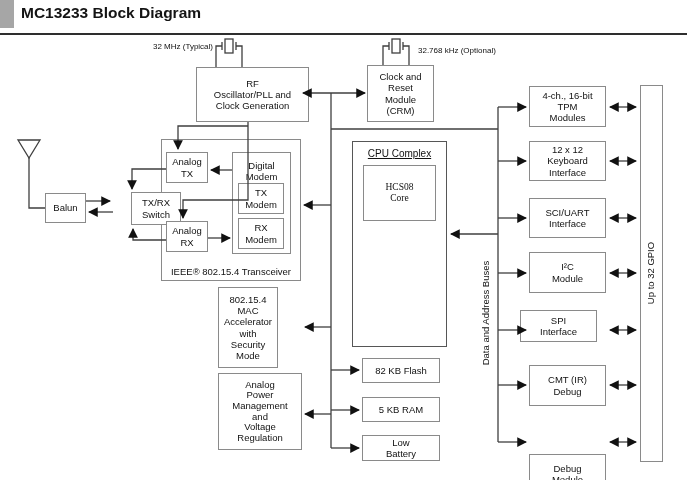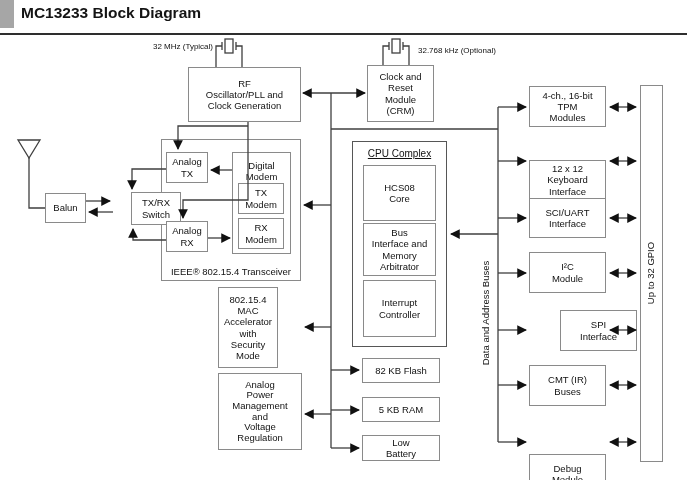--- a/index.html
+++ b/index.html
@@ -28,21 +28,21 @@
 
 <div id="stage">
 
   <div class="hdr-square"></div>
   <div class="title">MC13233 Block Diagram</div>
   <div class="rule"></div>
 
   <div class="small-label" style="left:113px; top:41px; width:100px; text-align:right;">32 MHz (Typical)</div>
   <div class="small-label" style="left:418px; top:45px; width:120px; text-align:left;">32.768 kHz (Optional)</div>
 
-  <div class="bx" style="left:188px; top:67px; width:113px; height:55px;">RF
+  <div class="bx" style="left:196px; top:67px; width:113px; height:55px;">RF
 Oscillator/PLL and
 Clock Generation</div>
   <div class="bx" style="left:367px; top:65px; width:67px; height:57px;">Clock and
 Reset
 Module
 (CRM)</div>
 
   <div class="bx" style="left:45px; top:193px; width:41px; height:30px;">Balun</div>
   <div class="bx" style="left:131px; top:192px; width:50px; height:33px;">TX/RX
 Switch</div>
@@ -59,28 +59,22 @@
 Modem</div>
   </div>
   <div class="bx" style="left:238px; top:183px; width:46px; height:31px;">TX
 Modem</div>
   <div class="bx" style="left:238px; top:218px; width:46px; height:31px;">RX
 Modem</div>
 
   <div class="bx ctr cpu" style="left:352px; top:141px; width:95px; height:206px;">
     <div class="ctr-label" style="top:6px; font-size:10px;text-decoration:underline;">CPU Complex</div>
   </div>
-  <div class="bx" style="left:363px; top:165px; width:73px; height:56px;">HCS08
+  <div class="bx" style="left:363px; top:165px; width:73px; height:56px;font-family:Liberation Serif, serif;">HCS08
 Core</div>
-  <div class="bx" style="left:363px; top:223px; width:73px; height:53px;">Bus
-Interface and
-Memory
-Arbitrator</div>
-  <div class="bx" style="left:363px; top:280px; width:73px; height:57px;">Interrupt
-Controller</div>
 
   <div class="bx" style="left:218px; top:287px; width:60px; height:81px;">802.15.4 MAC
 Accelerator
 with
 Security
 Mode</div>
   <div class="bx" style="left:218px; top:373px; width:84px; height:77px; line-height:1.12;">Analog
 Power
 Management
 and
@@ -88,31 +82,31 @@
 Regulation</div>
 
   <div class="bx" style="left:362px; top:358px; width:78px; height:25px;">82 KB Flash</div>
   <div class="bx" style="left:362px; top:397px; width:78px; height:25px;">5 KB RAM</div>
   <div class="bx" style="left:362px; top:435px; width:78px; height:26px;">Low
 Battery</div>
 
   <div class="bx" style="left:529px; top:86px; width:77px; height:41px;">4-ch., 16-bit
 TPM
 Modules</div>
-  <div class="bx" style="left:529px; top:141px; width:77px; height:40px;margin-top:19px;">12 x 12
+  <div class="bx" style="left:529px; top:141px; width:77px; height:40px;">12 x 12
 Keyboard
 Interface</div>
   <div class="bx" style="left:529px; top:198px; width:77px; height:40px;">SCI/UART
 Interface</div>
   <div class="bx" style="left:529px; top:252px; width:77px; height:41px;">I²C
 Module</div>
-  <div class="bx" style="left:560px; top:310px; width:77px; height:41px;">SPI
+  <div class="bx" style="left:520px; top:310px; width:77px; height:32px;">SPI
 Interface</div>
   <div class="bx" style="left:529px; top:365px; width:77px; height:41px;">CMT (IR)
-Buses</div>
+Debug</div>
   <div class="bx" style="left:529px; top:422px; width:77px; height:40px;margin-top:32px;">Debug
 Module</div>
 
   <div class="bx ctr" style="left:640px; top:85px; width:23px; height:377px;"></div>
   <div class="vlabel" style="left:551px; top:267px; width:200px; height:12px;">Up to 32 GPIO</div>
   <div class="vlabel" style="left:386px; top:307px; width:200px; height:12px;">Data and Address Buses</div>
 
   <svg class="wires" width="687" height="480" viewBox="0 0 687 480">
     <defs>
       <marker id="arr" viewBox="0 0 10 10" refX="9" refY="5" markerWidth="7.5" markerHeight="7.5" orient="auto-start-reverse">

